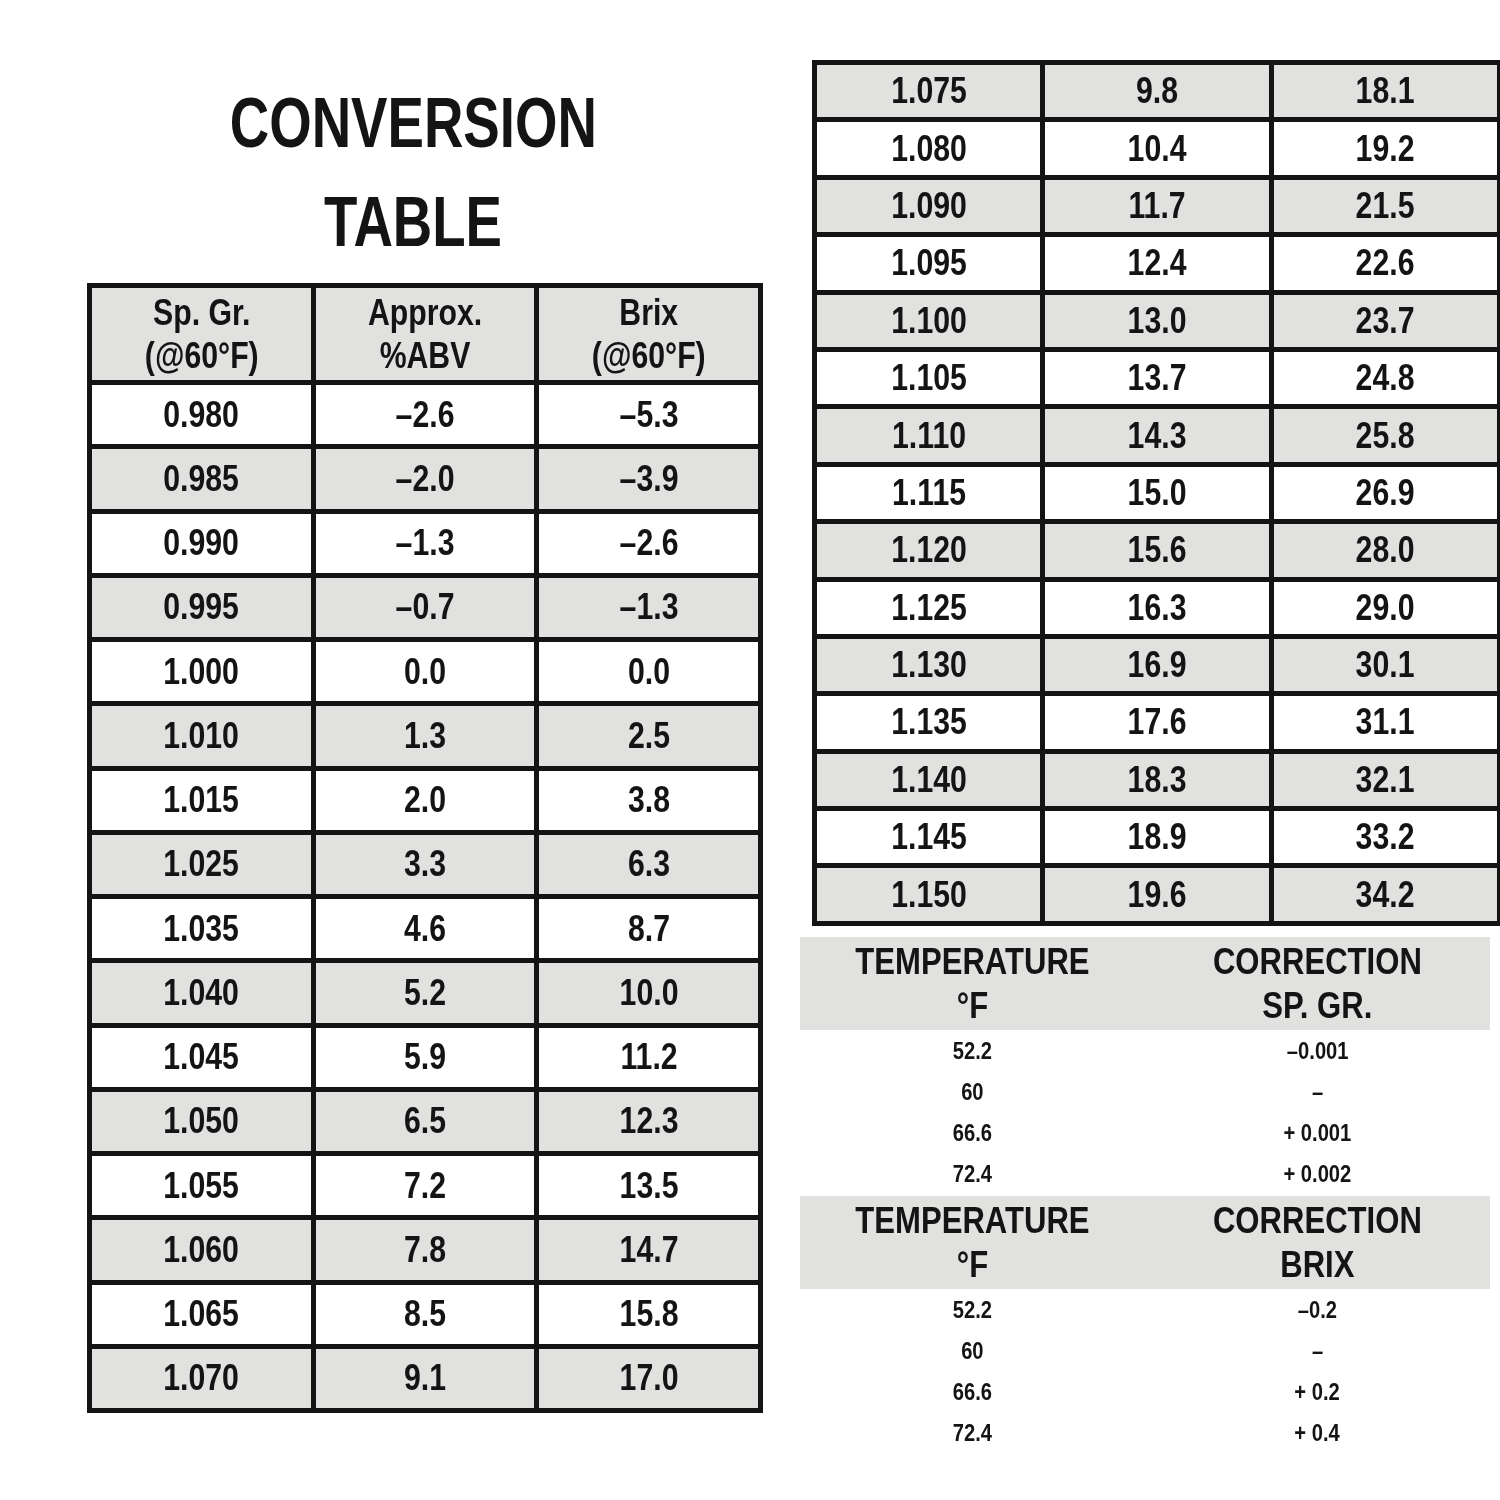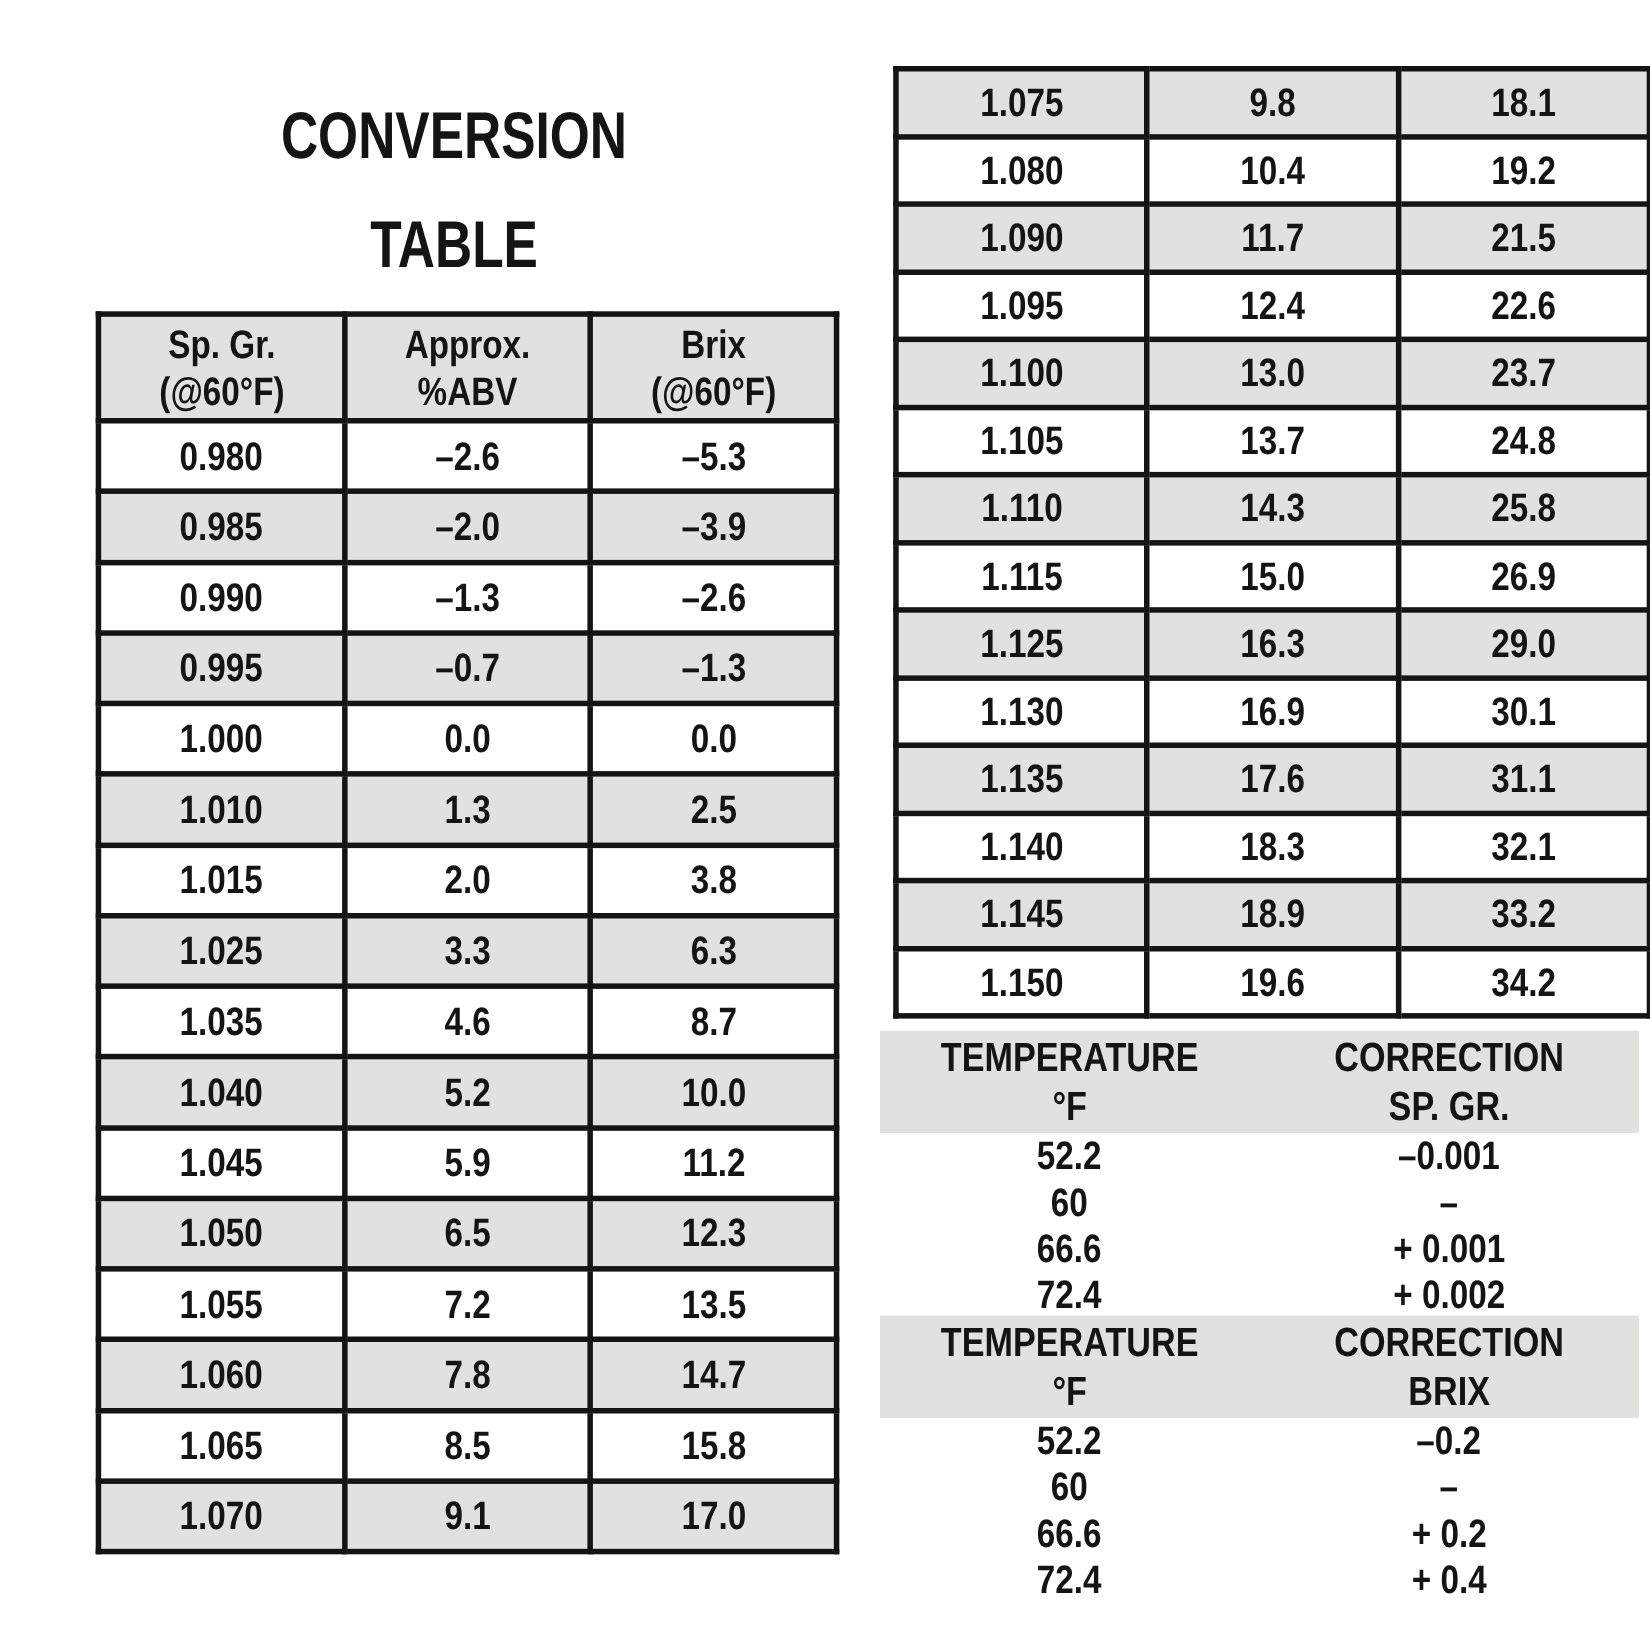--- a/index.html
+++ b/index.html
@@ -26,21 +26,21 @@
     white-space: pre-line;
   }
 
   
   .title {
     position: absolute;
     left: 75px;
     top: 74px;
     width: 676px;
     text-align: center;
-    font-size: 60px;
+    font-size: 70px;
     line-height: 99px;
     letter-spacing: 0px;
   }
   .title .cond { transform: scaleX(0.78); }
 
   
   table.conv {
     position: absolute;
     border-collapse: collapse;
     table-layout: fixed;
@@ -100,21 +100,21 @@
   .corr table {
     width: 100%;
     border-collapse: collapse;
     table-layout: fixed;
     text-align: center;
   }
   .corr td {
     width: 50%;
     padding: 0;
     height: 41px;
-    font-size: 36px;
+    font-size: 24px;
     text-align: center;
     vertical-align: middle;
   }
 </style>
 </head>
 <body>
 
 <div class="page">
 
   <div class="title">
@@ -253,20 +253,25 @@
           <td><span class="cond">1.110</span></td>
           <td><span class="cond">14.3</span></td>
           <td><span class="cond">25.8</span></td>
         </tr>
         <tr>
           <td><span class="cond">1.115</span></td>
           <td><span class="cond">15.0</span></td>
           <td><span class="cond">26.9</span></td>
         </tr>
         <tr>
+          <td><span class="cond">1.120</span></td>
+          <td><span class="cond">15.6</span></td>
+          <td><span class="cond">28.0</span></td>
+        </tr>
+        <tr>
           <td><span class="cond">1.125</span></td>
           <td><span class="cond">16.3</span></td>
           <td><span class="cond">29.0</span></td>
         </tr>
         <tr>
           <td><span class="cond">1.130</span></td>
           <td><span class="cond">16.9</span></td>
           <td><span class="cond">30.1</span></td>
         </tr>
         <tr>

